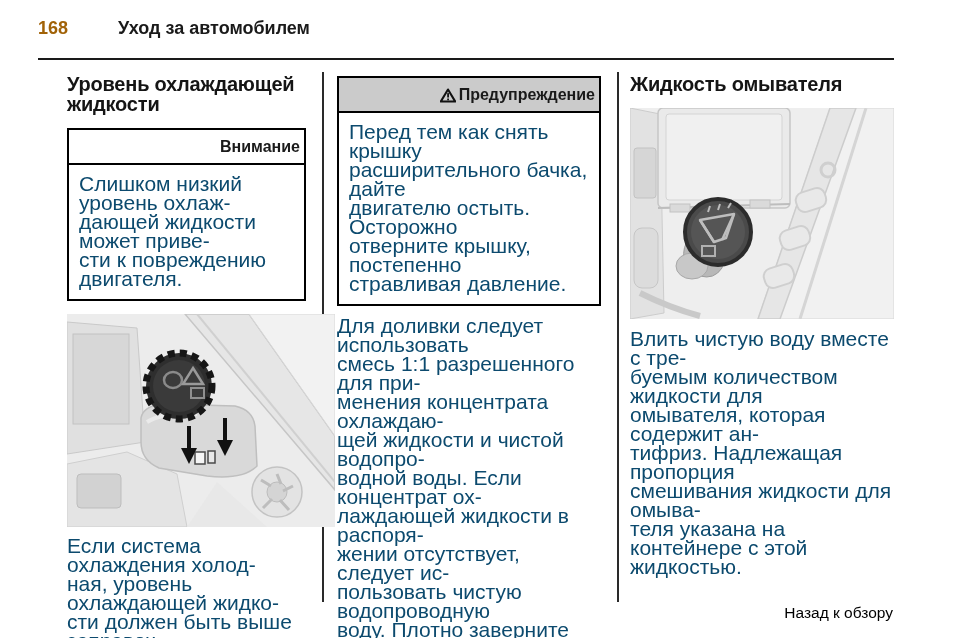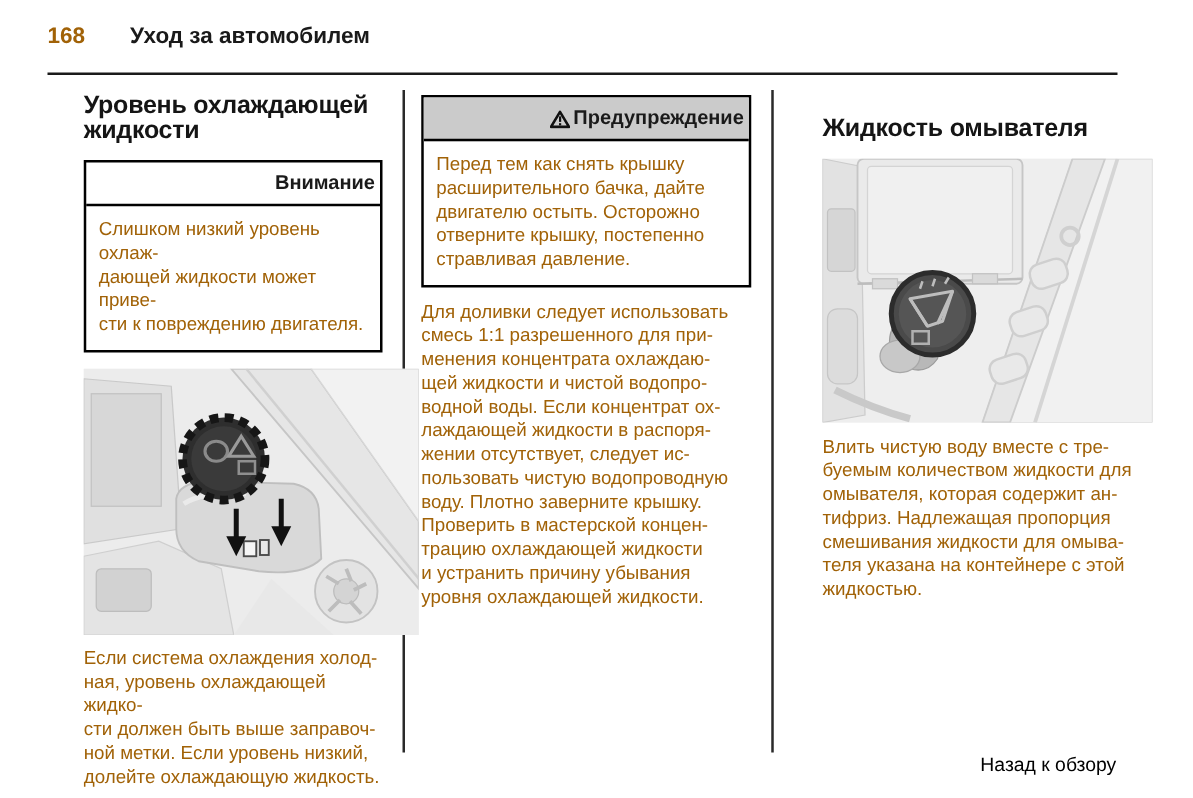--- a/index.html
+++ b/index.html
@@ -15,21 +15,21 @@
   }
   .page-number {
     position: absolute;
     left: 38px; top: 18px;
     font-size: 18px;
     font-weight: bold;
     color: #a16207;
   }
   .chapter-title {
     position: absolute;
-    left: 104px; top: 18px;
+    left: 118px; top: 18px;
     font-size: 18px;
     font-weight: bold;
     color: #1a1a1a;
   }
   .header-rule {
     position: absolute;
     left: 38px; top: 58px;
     width: 856px; height: 2px;
     background: #1a1a1a;
   }
@@ -38,35 +38,35 @@
     top: 72px;
     width: 2px; height: 530px;
     background: #2a2a2a;
   }
   .divider-1 { left: 322px; }
   .divider-2 { left: 617px; }
 
   .col { position: absolute; top: 74px; }
   .col-1 { left: 38px;  width: 268px; padding-left: 29px; }
   .col-2 { left: 337px; width: 264px; top: 76px; }
-  .col-3 { left: 658px; width: 264px; margin-top: 19px; }
+  .col-3 { left: 630px; width: 264px; }
 
   .section-heading {
     font-size: 20px;
     font-weight: bold;
     line-height: 20px;
     letter-spacing: -0.2px;
     white-space: pre-line;
     color: #151515;
   }
   .body-text {
-    font-size: 15px;
+    font-size: 21px;
     line-height: 19px;
     white-space: pre-line;
-    color: #a16207;
+    color: #0c4a6e;
   }
 
   .callout-box {
     border: 2px solid #000000;
     background: #ffffff;
   }
   .callout-box .box-title-row {
     border-bottom: 2px solid #000000;
     text-align: center;
     font-weight: bold;

